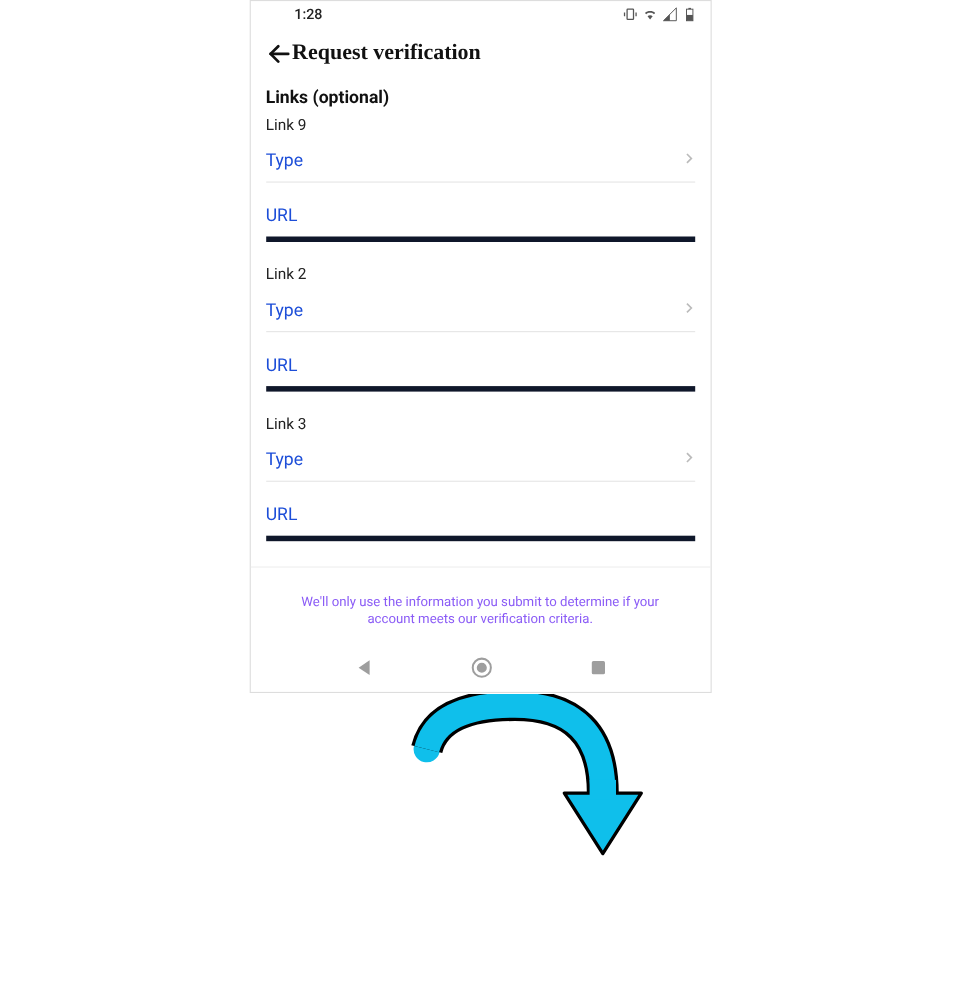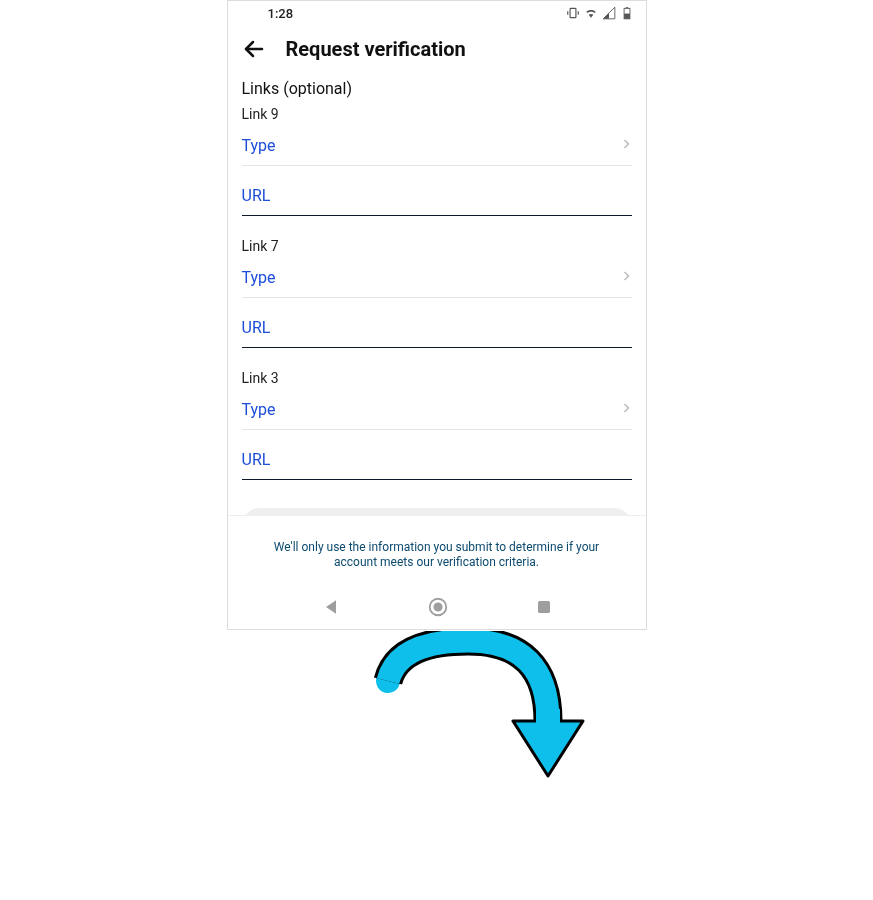--- a/index.html
+++ b/index.html
@@ -28,44 +28,44 @@
       justify-content: space-between;
       padding: 0 12px;
       font-size: 13px;
       color: #222;
     }
     .status-left { padding-left: 28px; font-weight: 500; }
     .status-right { display: flex; gap: 4px; align-items: center; color: #555; }
     .status-right svg { width: 14px; height: 14px; }
     .app-header {
       display: flex;
-      align-items: center;
+      align-items: flex-start;
       padding: 12px 14px 18px;
-      gap: 20px;
+      font-family: Liberation Serif, serif;
     }
     .back-btn { display: flex; align-items: center; cursor: pointer; }
     .header-title { font-size: 20px; font-weight: 700; color: #111; }
     .content { flex: 1; padding: 0 14px; overflow: hidden; }
-    .section-title { font-size: 16px; font-weight: 400; color: #111; margin-bottom: 8px; }
+    .section-title { font-size: 16px; font-weight: 700; color: #111; margin-bottom: 8px; }
     .section-desc { font-size: 14px; color: #8e8e8e; line-height: 1.35; margin-bottom: 24px; }
     .link-group { margin-bottom: 22px; }
     .link-label { font-size: 14px; color: #222; margin-bottom: 14px; }
     .field-row {
       display: flex;
       align-items: center;
       justify-content: space-between;
       border-bottom: 1px solid #e5e5e5;
       padding-bottom: 10px;
       margin-bottom: 20px;
       cursor: pointer;
     }
     .field-placeholder { font-size: 16px; color: #1d4ed8; }
     .chevron { color: #bbb; }
     .url-row {
-      border-bottom: 1px solid #0f172a;
+      border-bottom: 5px solid #0f172a;
       padding-bottom: 10px;
     }
     .add-link-btn {
       width: 100%;
       background: #efefef;
       border: none;
       border-radius: 18px;
       padding: 12px;
       font-size: 14px;
       font-weight: 700;
@@ -84,21 +84,21 @@
       border-radius: 6px;
       padding: 14px;
       font-size: 15px;
       font-weight: 700;
       color: #fff;
       cursor: pointer;
     }
     .footer-note {
       text-align: center;
       font-size: 12px;
-      color: #0c4a6e;
+      color: #8b5cf6;
       margin-top: 10px;
       line-height: 1.3;
       padding: 0 10px;
     }
     .nav-bar {
       height: 44px;
       display: flex;
       justify-content: space-around;
       align-items: center;
       padding: 0 50px;
@@ -163,21 +163,21 @@
               <polyline points="9 4 17 12 9 20"></polyline>
             </svg>
         </span>
       </div>
       <div class="field-row url-row">
         <span class="field-placeholder">URL</span>
       </div>
     </div>
 
     <div class="link-group">
-      <div class="link-label">Link 7</div>
+      <div class="link-label">Link 2</div>
       <div class="field-row">
         <span class="field-placeholder">Type</span>
         <span class="chevron">
           <svg width="12" height="14" viewBox="0 0 24 24" fill="none" stroke="#bbb" stroke-width="3">
               <polyline points="9 4 17 12 9 20"></polyline>
             </svg>
         </span>
       </div>
       <div class="field-row url-row">
         <span class="field-placeholder">URL</span>

